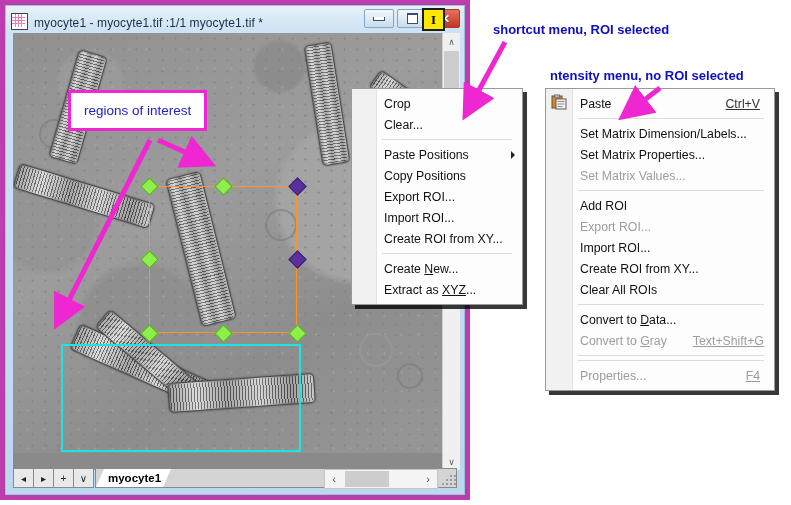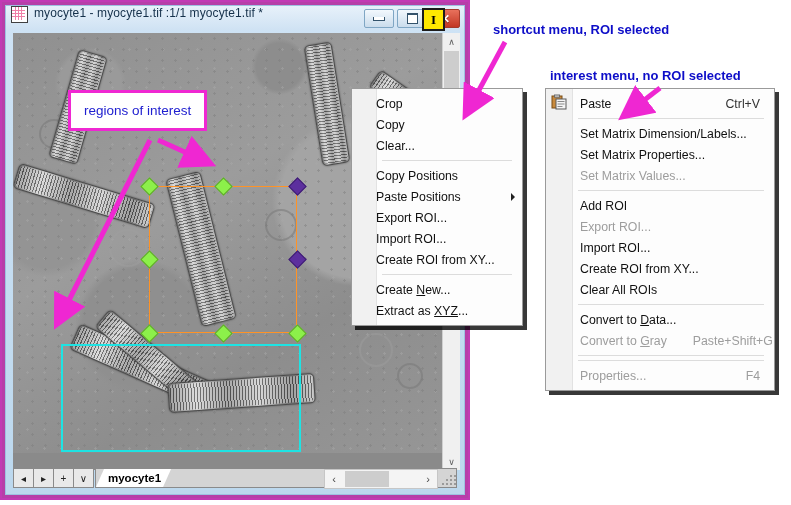--- a/index.html
+++ b/index.html
@@ -16,21 +16,21 @@
   }
   .win-inner{
     position:absolute;left:3px;top:3px;right:3px;bottom:3px;
     background:linear-gradient(#cfe3f5,#bcd8ee);
     border:1px solid #9ec2e0;
     box-sizing:border-box;
   }
   .titlebar{
     position:absolute;left:0;top:0;right:0;height:24px;
     background:linear-gradient(#e7f1fa,#cfe2f3);
-    display:flex;align-items:flex-start;padding-left:5px;box-sizing:border-box;
+    display:flex;align-items:flex-end;padding-left:5px;box-sizing:border-box;
   }
   .matrix-icon{
     width:15px;height:15px;flex:0 0 auto;margin-right:6px;
     background:#ffffff;border:1px solid #404040;position:relative;overflow:hidden;
   }
   .matrix-icon i{position:absolute;background:#ef7fa8;display:block;}
   .title-text{
     font-size:12px;color:#14304a;white-space:nowrap;letter-spacing:0.1px;
   }
   .win-btns{position:absolute;right:4px;top:3px;display:flex;gap:3px;}
@@ -130,23 +130,23 @@
     font-size:12.3px;color:#111;
   }
   .menu .gutter{
     position:absolute;left:0;top:0;bottom:0;width:26px;background:#f1f1f1;border-right:1px solid #e2e2e2;
   }
   .menu .items{position:relative;padding:4px 0;}
   .mi{
     height:21px;display:flex;align-items:center;position:relative;
     padding-left:34px;padding-right:14px;white-space:nowrap;
   }
-  .menu.left-menu .mi{padding-left:24px;}
+  .menu.left-menu .mi{padding-left:32px;}
   .mi.disabled{color:#9d9d9d;}
-  .mi .short{margin-left:auto;padding-left:26px;color:#333;}
+  .mi .short{margin-left:auto;padding-left:26px;color:#333;text-decoration:underline;}
   .mi.disabled .short{color:#9d9d9d;}
   .mi .arrow{position:absolute;right:7px;width:0;height:0;
     border-left:4px solid #222;border-top:4px solid transparent;border-bottom:4px solid transparent;}
   .sep{height:1px;background:#dcdcdc;margin:4px 10px 4px 32px;}
   .menu.left-menu .sep{margin-left:30px;}
   .ul{text-decoration:underline;}
   .paste-ico{
     position:absolute;left:5px;top:5px;width:16px;height:16px;
   }
 
@@ -278,32 +278,29 @@
   </div>
 </div>
 
 <div class="menu left-menu" style="left:351px;top:88px;width:170px;">
   <div class="gutter" style="width:24px"></div>
   <div class="items">
     <div class="mi">
         <span>Crop</span>
       </div>
     <div class="mi">
-        <span>Copy</span>
-      </div>
-    <div class="mi">
         <span>Clear...</span>
       </div>
     <div class="sep"></div>
-    <div class="mi">
-        <span>Copy Positions</span>
-      </div>
     <div class="mi">
         <span>Paste Positions</span>
         <span class="arrow"></span>
+      </div>
+    <div class="mi">
+        <span>Copy Positions</span>
       </div>
     <div class="mi">
         <span>Export ROI...</span>
       </div>
     <div class="mi">
         <span>Import ROI...</span>
       </div>
     <div class="mi">
         <span>Create ROI from XY...</span>
       </div>
@@ -358,33 +355,33 @@
       </div>
     <div class="mi">
         <span>Clear All ROIs</span>
       </div>
     <div class="sep"></div>
     <div class="mi">
         <span>Convert to <span class="ul">D</span>ata...</span>
       </div>
     <div class="mi disabled">
         <span>Convert to <span class="ul">G</span>ray</span>
-        <span class="short">Paste+Shift+G</span>
+        <span class="short">Text+Shift+G</span>
       </div>
     <div class="sep"></div>
     <div class="sep"></div>
     <div class="mi disabled">
         <span>Properties...</span>
         <span class="short">F4</span>
       </div>
   </div>
 </div>
 
 <span class="anno" style="left:493px;top:22px">shortcut menu, ROI selected</span>
-<span class="anno" style="left:550px;top:68px">interest menu, no ROI selected</span>
+<span class="anno" style="left:550px;top:68px">ntensity menu, no ROI selected</span>
 
 <div class="callout" style="left:68px;top:90px">regions of interest</div>
 
 <svg class="arrows">
   <defs>
     <marker id="ah" markerWidth="7" markerHeight="7" refX="3" refY="3.5" orient="auto">
       <path d="M0,0 L7,3.5 L0,7 z" fill="#ef27d2"></path>
     </marker>
   </defs>
 

